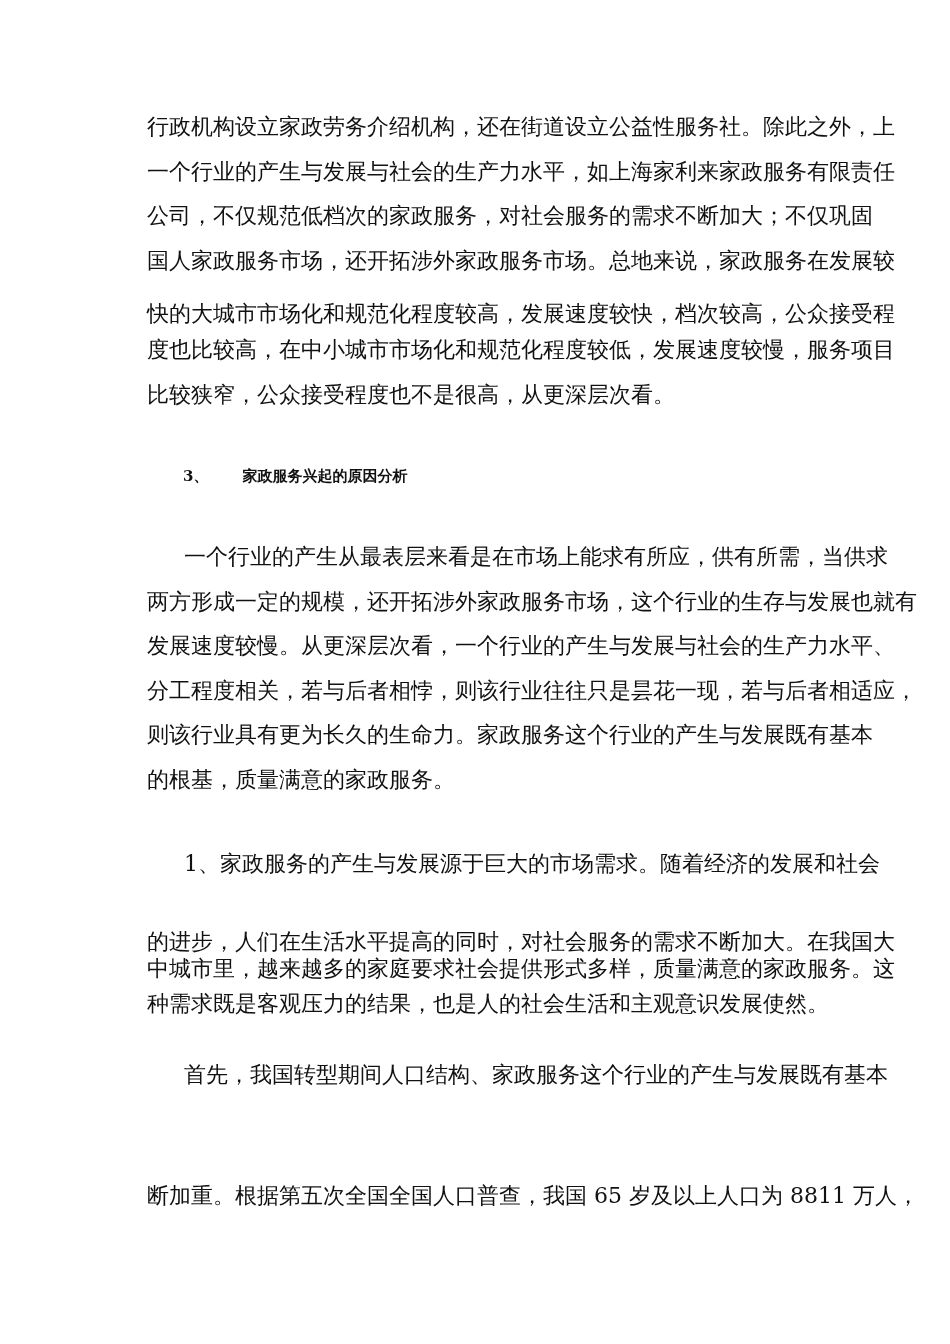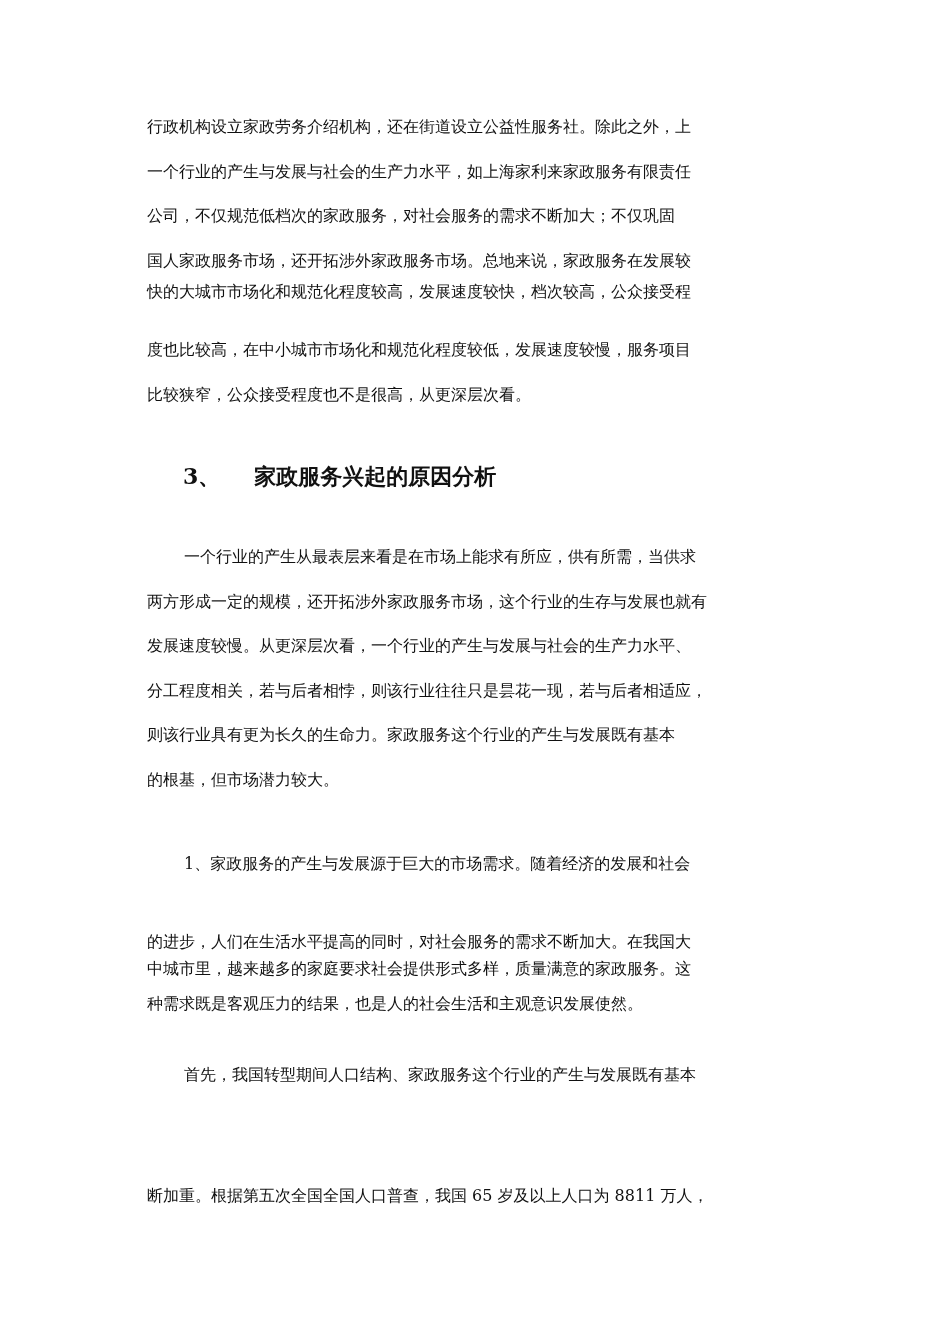--- a/index.html
+++ b/index.html
@@ -12,62 +12,62 @@
       height: 1344px;
       position: relative;
       overflow: hidden;
       font-family: "DejaVu Serif", "Liberation Serif", serif;
       color: #111111;
     }
     .line {
       position: absolute;
       left: 147px;
       width: 660px;
-      font-size: 16px;
+      font-size: 22px;
       line-height: 24px;
       white-space: nowrap;
       letter-spacing: 0;
     }
     .indent { left: 184px; }
     .heading {
       position: absolute;
       left: 183px;
-      font-size: 22px;
+      font-size: 15px;
       font-weight: bold;
       line-height: 26px;
       white-space: nowrap;
     }
     .heading .num { margin-right: 34px; }
   </style>
 </head>
 <body>
 
 <div>
 
   <div>
     <div class="line" style="top:115px">行政机构设立家政劳务介绍机构，还在街道设立公益性服务社。除此之外，上</div>
     <div class="line" style="top:160px">一个行业的产生与发展与社会的生产力水平，如上海家利来家政服务有限责任</div>
     <div class="line" style="top:204px">公司，不仅规范低档次的家政服务，对社会服务的需求不断加大；不仅巩固</div>
     <div class="line" style="top:249px">国人家政服务市场，还开拓涉外家政服务市场。总地来说，家政服务在发展较</div>
-    <div class="line" style="top:280px">快的大城市市场化和规范化程度较高，发展速度较快，档次较高，公众接受程</div>
+    <div class="line" style="top:302px">快的大城市市场化和规范化程度较高，发展速度较快，档次较高，公众接受程</div>
     <div class="line" style="top:338px">度也比较高，在中小城市市场化和规范化程度较低，发展速度较慢，服务项目</div>
     <div class="line" style="top:383px">比较狭窄，公众接受程度也不是很高，从更深层次看。</div>
   </div>
 
   <div class="heading" style="top:463px">
     <span class="num">3、</span><span>家政服务兴起的原因分析</span>
   </div>
 
   <div>
     <div class="line indent" style="top:545px">一个行业的产生从最表层来看是在市场上能求有所应，供有所需，当供求</div>
     <div class="line" style="top:590px">两方形成一定的规模，还开拓涉外家政服务市场，这个行业的生存与发展也就有</div>
     <div class="line" style="top:634px">发展速度较慢。从更深层次看，一个行业的产生与发展与社会的生产力水平、</div>
     <div class="line" style="top:679px">分工程度相关，若与后者相悖，则该行业往往只是昙花一现，若与后者相适应，</div>
     <div class="line" style="top:723px">则该行业具有更为长久的生命力。家政服务这个行业的产生与发展既有基本</div>
-    <div class="line" style="top:768px">的根基，但市场潜力较大。</div>
+    <div class="line" style="top:768px">的根基，质量满意的家政服务。</div>
   </div>
 
   <div>
     <div class="line indent" style="top:852px">1、家政服务的产生与发展源于巨大的市场需求。随着经济的发展和社会</div>
     <div class="line" style="top:930px">的进步，人们在生活水平提高的同时，对社会服务的需求不断加大。在我国大</div>
 
     <div class="line" style="top:957px">中城市里，越来越多的家庭要求社会提供形式多样，质量满意的家政服务。这</div>
     <div class="line" style="top:992px">种需求既是客观压力的结果，也是人的社会生活和主观意识发展使然。</div>
   </div>
 

